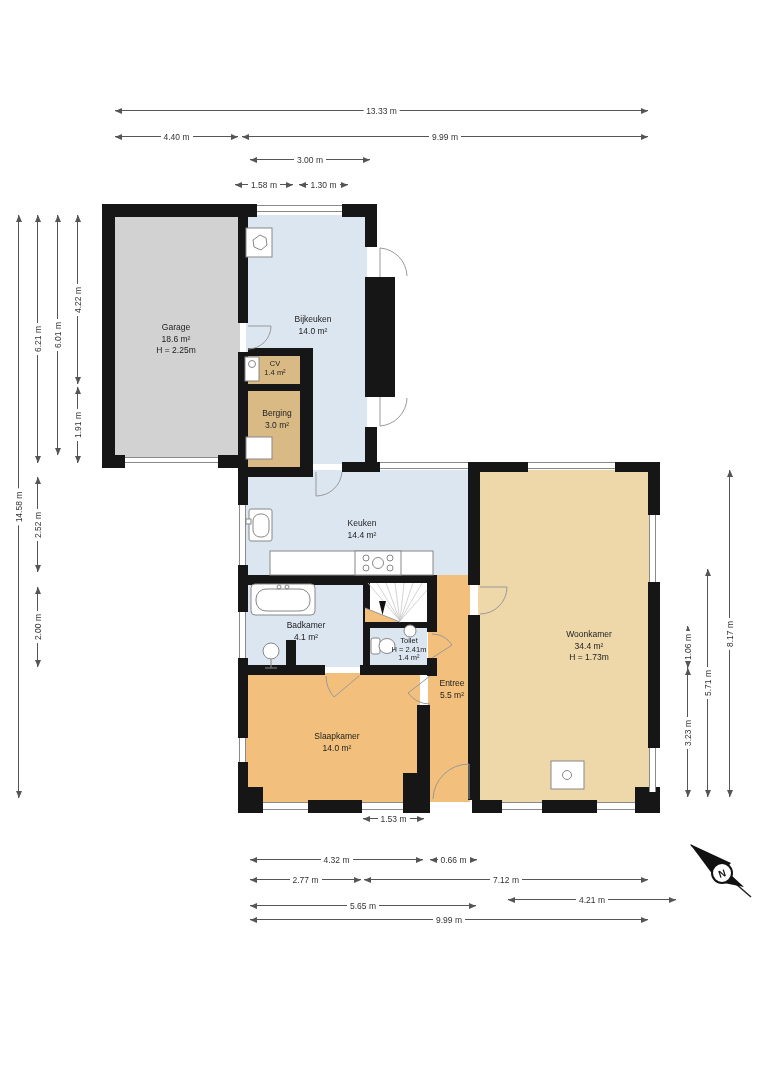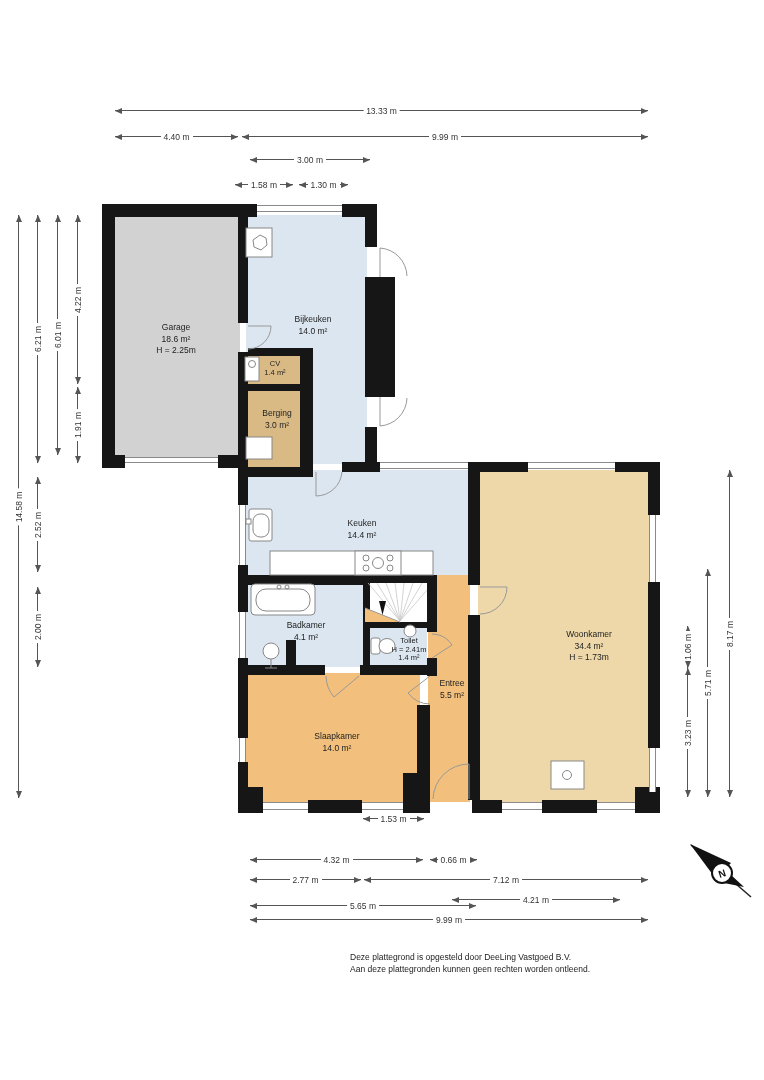--- a/index.html
+++ b/index.html
@@ -238,31 +238,27 @@
     </div>
   <div class="dim h" style="left:250px;top:879px;width:111px">
       <span>2.77 m</span>
     </div>
   <div class="dim h" style="left:364px;top:879px;width:284px">
       <span>7.12 m</span>
     </div>
   <div class="dim h" style="left:250px;top:905px;width:226px">
       <span>5.65 m</span>
     </div>
-  <div class="dim h" style="left:452px;top:899px;width:168px">
+  <div class="dim h" style="left:508px;top:899px;width:168px">
       <span>4.21 m</span>
     </div>
   <div class="dim h" style="left:250px;top:919px;width:398px">
       <span>9.99 m</span>
     </div>
 
-  <div class="footer" style="left:350px;top:951px">
-    <div>Deze plattegrond is opgesteld door DeeLing Vastgoed B.V.</div>
-    <div>Aan deze plattegronden kunnen geen rechten worden ontleend.</div>
-  </div>
 
 <div class="wall" style="left: 102px; top: 204px; width: 155px; height: 13px;"></div>
     <div class="wall" style="left: 342px; top: 204px; width: 35px; height: 13px;"></div>
     <div class="wall" style="left: 102px; top: 204px; width: 13px; height: 264px;"></div>
     <div class="wall" style="left: 102px; top: 455px; width: 23px; height: 13px;"></div>
     <div class="wall" style="left: 218px; top: 455px; width: 30px; height: 13px;"></div>
     <div class="wall" style="left: 238px; top: 217px; width: 10px; height: 106px;"></div>
     <div class="wall" style="left: 238px; top: 352px; width: 10px; height: 125px;"></div>
     <div class="wall" style="left: 365px; top: 217px; width: 12px; height: 30px;"></div>
     <div class="wall" style="left: 365px; top: 277px; width: 12px; height: 120px;"></div>

